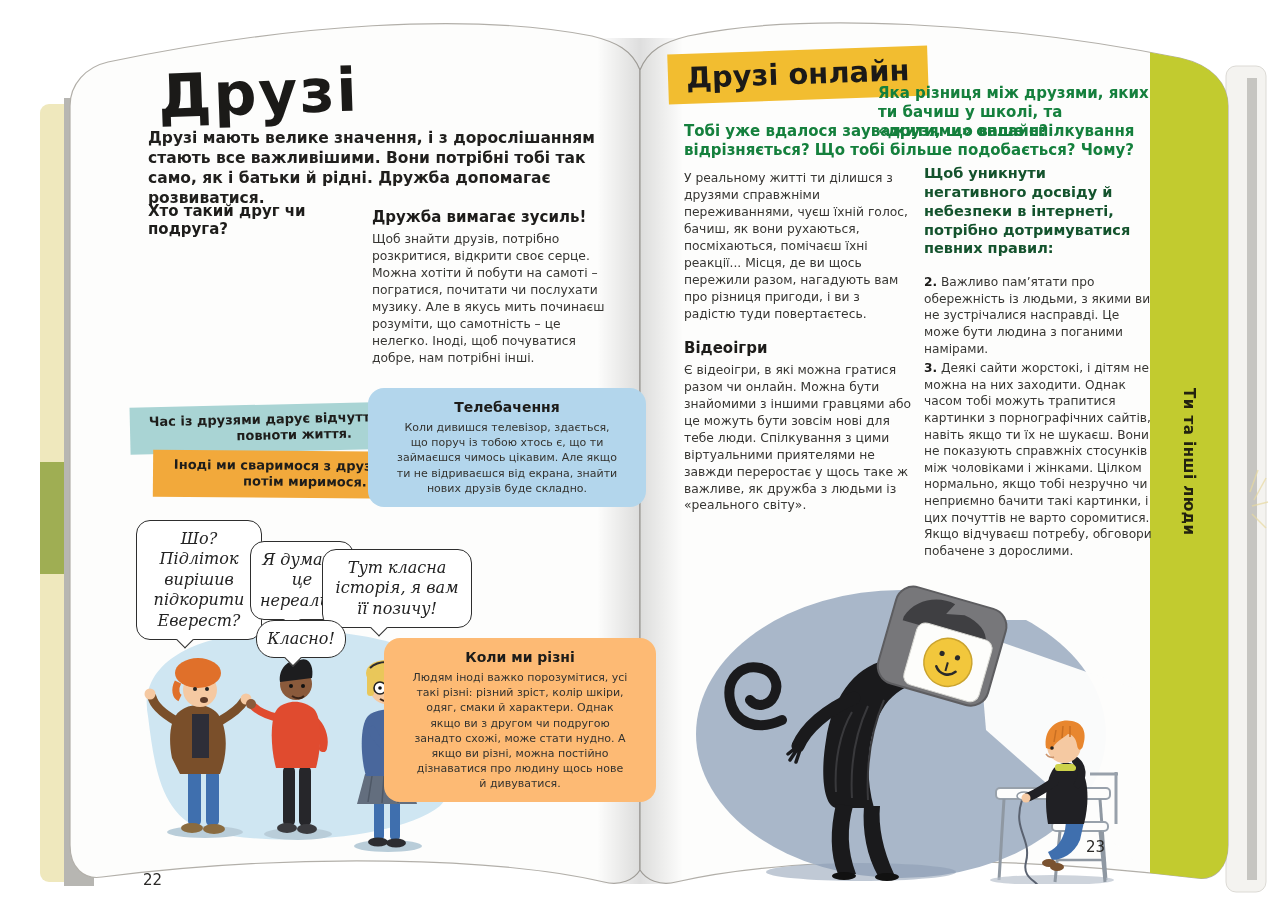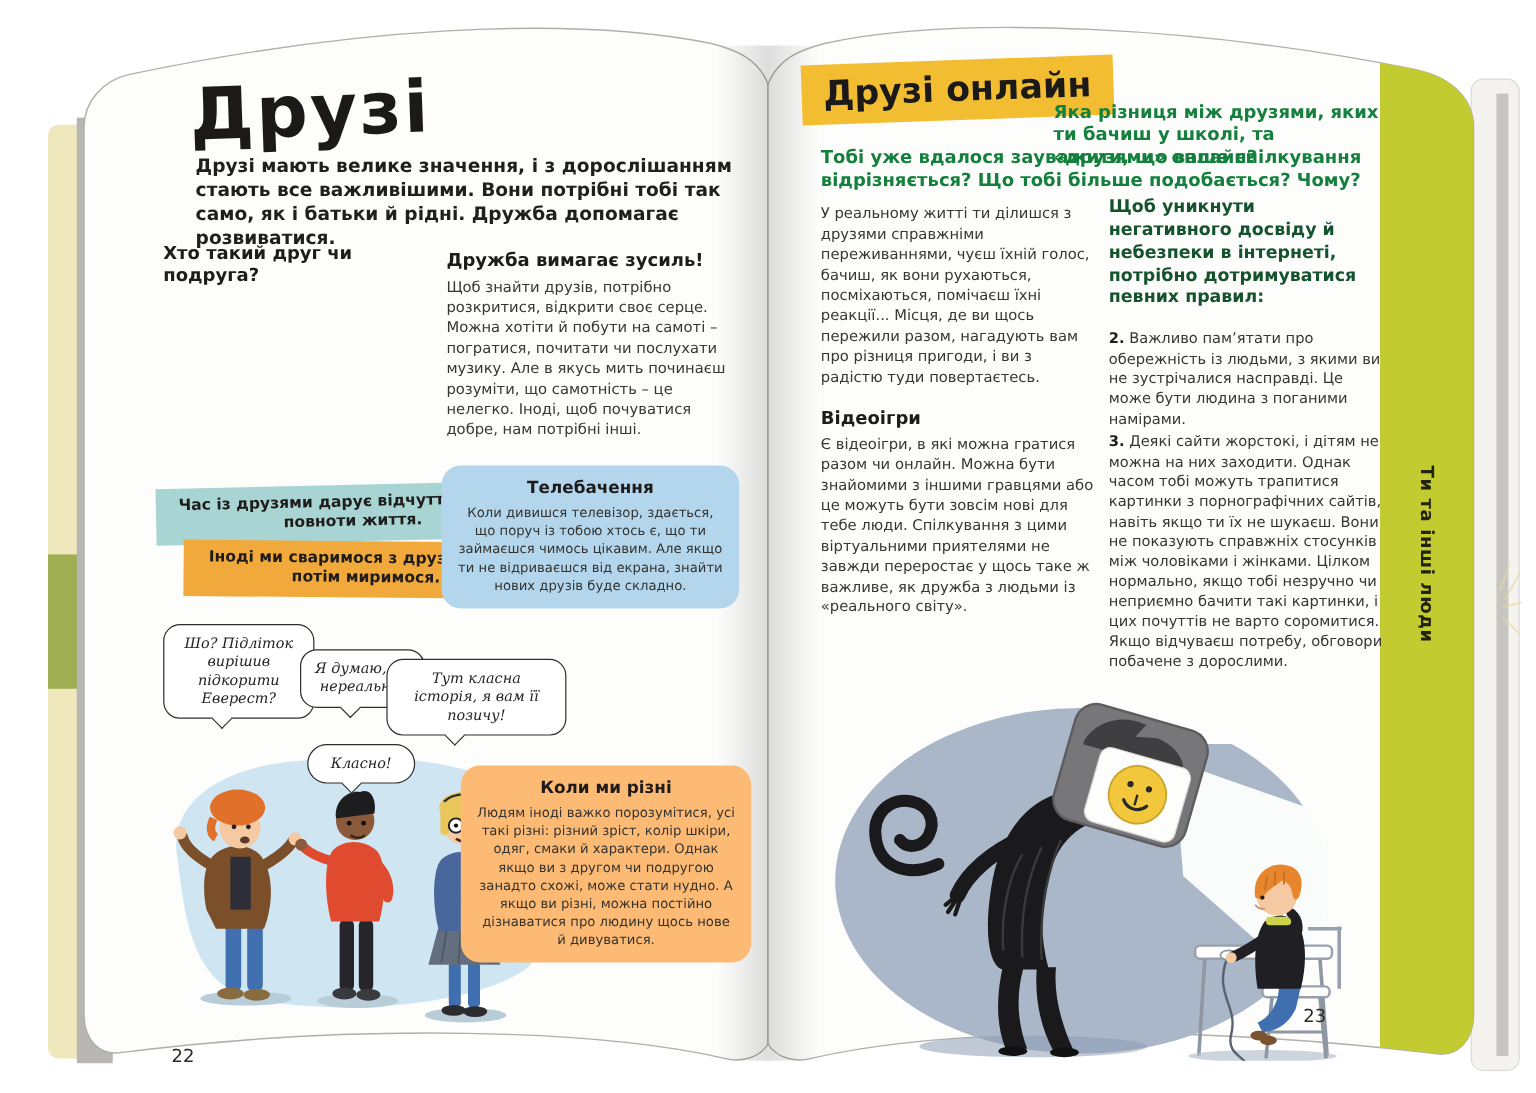--- a/index.html
+++ b/index.html
@@ -5,35 +5,35 @@
   html,body{margin:0;padding:0;background:#ffffff;}
   .stage{position:relative;width:1280px;height:911px;overflow:hidden;
          font-family:"DejaVu Sans",sans-serif;color:#373633;background:#ffffff;}
   .abs{position:absolute;}
   svg{display:block;}
 
   
   .big-title{left:158px;top:58px;font-size:60px;font-weight:700;color:#1b1a18;
              letter-spacing:2px;transform:rotate(-2deg);}
   .intro{left:148px;top:128px;width:478px;font-size:15.5px;font-weight:700;
-         line-height:1.3;color:#201f1d;margin-left:15px;}
+         line-height:1.3;color:#201f1d;}
   .col{position:absolute;}
   .col-heading{font-size:15px;font-weight:700;margin:0 0 5px;color:#1d1c1a;}
   .col-body{font-size:12.3px;line-height:1.38;margin:0;}
   .note{position:absolute;text-align:center;font-weight:700;font-size:13px;
         line-height:1.25;padding:7px 10px;color:#1e1d1b;}
   .note-teal{background:#a9d4d4;transform:rotate(-1.3deg);}
   .note-orange{background:#f2a93b;transform:rotate(.5deg);}
-  .roundbox{position:absolute;border-radius:16px;padding:11px 13px;}
+  .roundbox{position:absolute;border-radius:16px;padding:11px 28px;}
   .tvbox{background:#b3d6ec;}
   .creambox{background:#fdba74;}
   .box-title{font-weight:700;font-size:14px;text-align:center;margin:0 0 5px;color:#1d1c1a;}
   .box-body{font-size:11px;line-height:1.38;text-align:center;margin:0;color:#34332f;}
   .bubble{position:absolute;background:#fff;border:1.6px solid #2e2e2e;border-radius:14px;
-          font-family:"DejaVu Serif",serif;font-style:italic;font-size:12px;
+          font-family:"DejaVu Serif",serif;font-style:italic;font-size:16px;
           line-height:1.28;text-align:center;padding:8px 9px;color:#222;}
   .bubble::after{content:"";position:absolute;bottom:-7px;left:34%;width:11px;height:11px;
           background:#fff;border-right:1.6px solid #2e2e2e;border-bottom:1.6px solid #2e2e2e;
           transform:rotate(45deg);}
   .pagenum{position:absolute;font-size:15px;color:#2a2927;}
 
   
   .title-hl{left:668px;top:50px;background:#f2bd30;padding:7px 18px 9px;
             transform:rotate(-2deg);font-size:29px;font-weight:700;color:#1b1a18;}
   .lead{position:absolute;font-size:15px;font-weight:700;line-height:1.28;color:#15803d;}
@@ -84,21 +84,21 @@
 
     <rect x="1150" y="10" width="84" height="890" fill="#c2cb2f" clip-path="url(#rp-clip)"></rect>
 
     <rect x="597" y="38" width="86" height="846" fill="url(#gutter)"></rect>
   </svg>
 
   <div class="abs big-title">Друзі</div>
 
   <div class="abs intro">Друзі мають велике значення, і з дорослішанням стають все важливішими. Вони потрібні тобі так само, як і батьки й рідні. Дружба допомагає розвиватися.</div>
 
-  <div class="col" style="left:136px;top:202px;width:218px">
+  <div class="col" style="left:148px;top:202px;width:218px">
     <p class="col-heading">Хто такий друг чи подруга?</p>
   </div>
 
   <div class="col" style="left:372px;top:208px;width:240px">
     <p class="col-heading">Дружба вимагає зусиль!</p>
     <p class="col-body">Щоб знайти друзів, потрібно розкритися, відкрити своє серце. Можна хотіти й побути на самоті – погратися, почитати чи послухати музику. Але в якусь мить починаєш розуміти, що самотність – це нелегко. Іноді, щоб почуватися добре, нам потрібні інші.</p>
   </div>
 
   <div class="note note-teal" style="left:130px;top:404px;width:308px">Час із друзями дарує відчуття щастя і повноти життя.</div>
 

